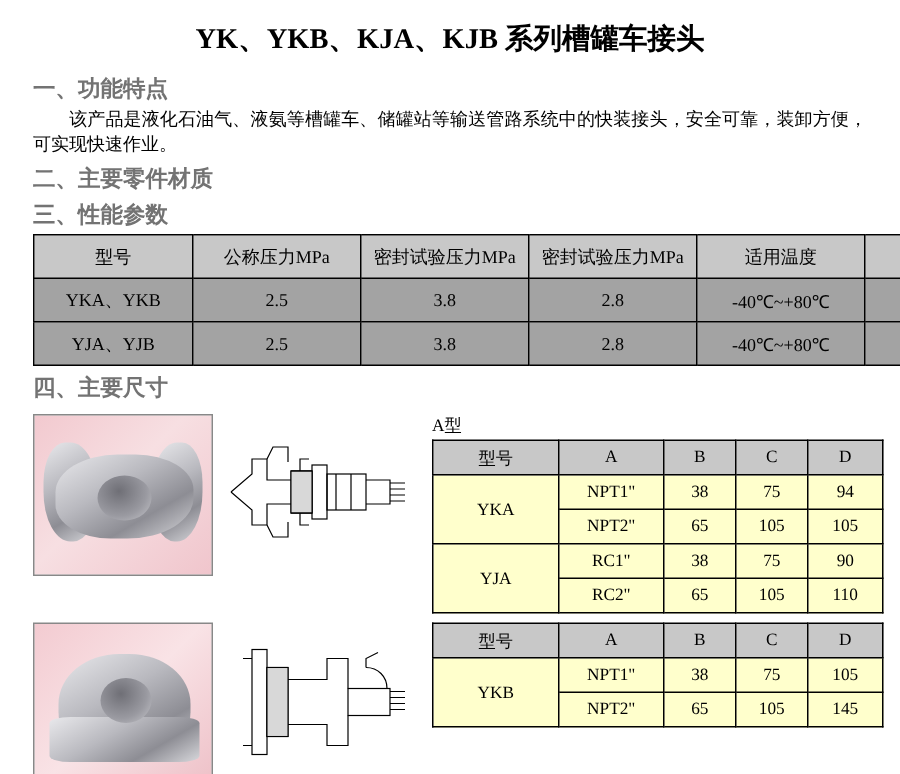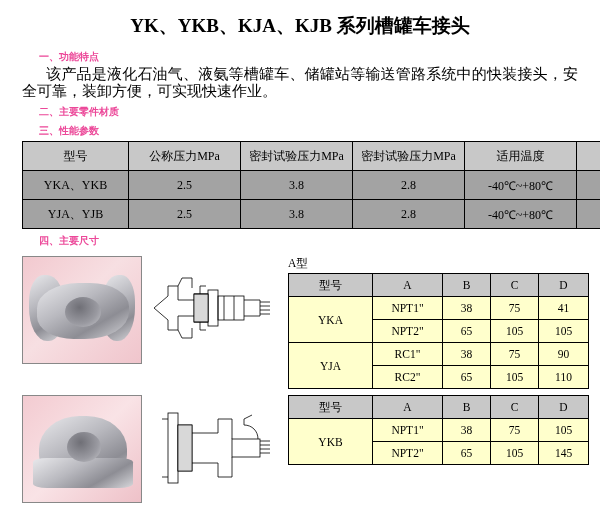--- a/index.html
+++ b/index.html
@@ -23,30 +23,30 @@
   .title {
     text-align: center;
     font-size: 19px;
     font-weight: bold;
     font-family: "Liberation Serif", serif;
     letter-spacing: 0px;
     padding-top: 13px;
     padding-bottom: 6px;
   }
   .section-head {
-    color: #ec4899;
+    color: #737373;
     font-weight: bold;
-    font-size: 10px;
-    margin-left: 39px;
+    font-size: 15px;
+    margin-left: 22px;
     margin-top: 5px;
     margin-bottom: 2px;
     font-family: "Liberation Serif", serif;
   }
   .body-text {
-    font-size: 15px;
+    font-size: 12px;
     line-height: 17px;
     margin-left: 22px;
     margin-right: 22px;
     text-align: justify;
     font-family: "Liberation Serif", serif;
   }
   .body-text .indent {
     display: inline-block;
     width: 24px;
   }
@@ -285,21 +285,21 @@
               <th>C</th>
               <th>D</th>
             </tr>
           </thead>
           <tbody>
             <tr>
               <td class="modelcell" rowspan="2">YKA</td>
               <td>NPT1"</td>
               <td>38</td>
               <td>75</td>
-              <td>41</td>
+              <td>94</td>
             </tr>
             <tr>
               <td>NPT2"</td>
               <td>65</td>
               <td>105</td>
               <td>105</td>
             </tr>
             <tr>
               <td class="modelcell" rowspan="2">YJA</td>
               <td>RC1"</td>

